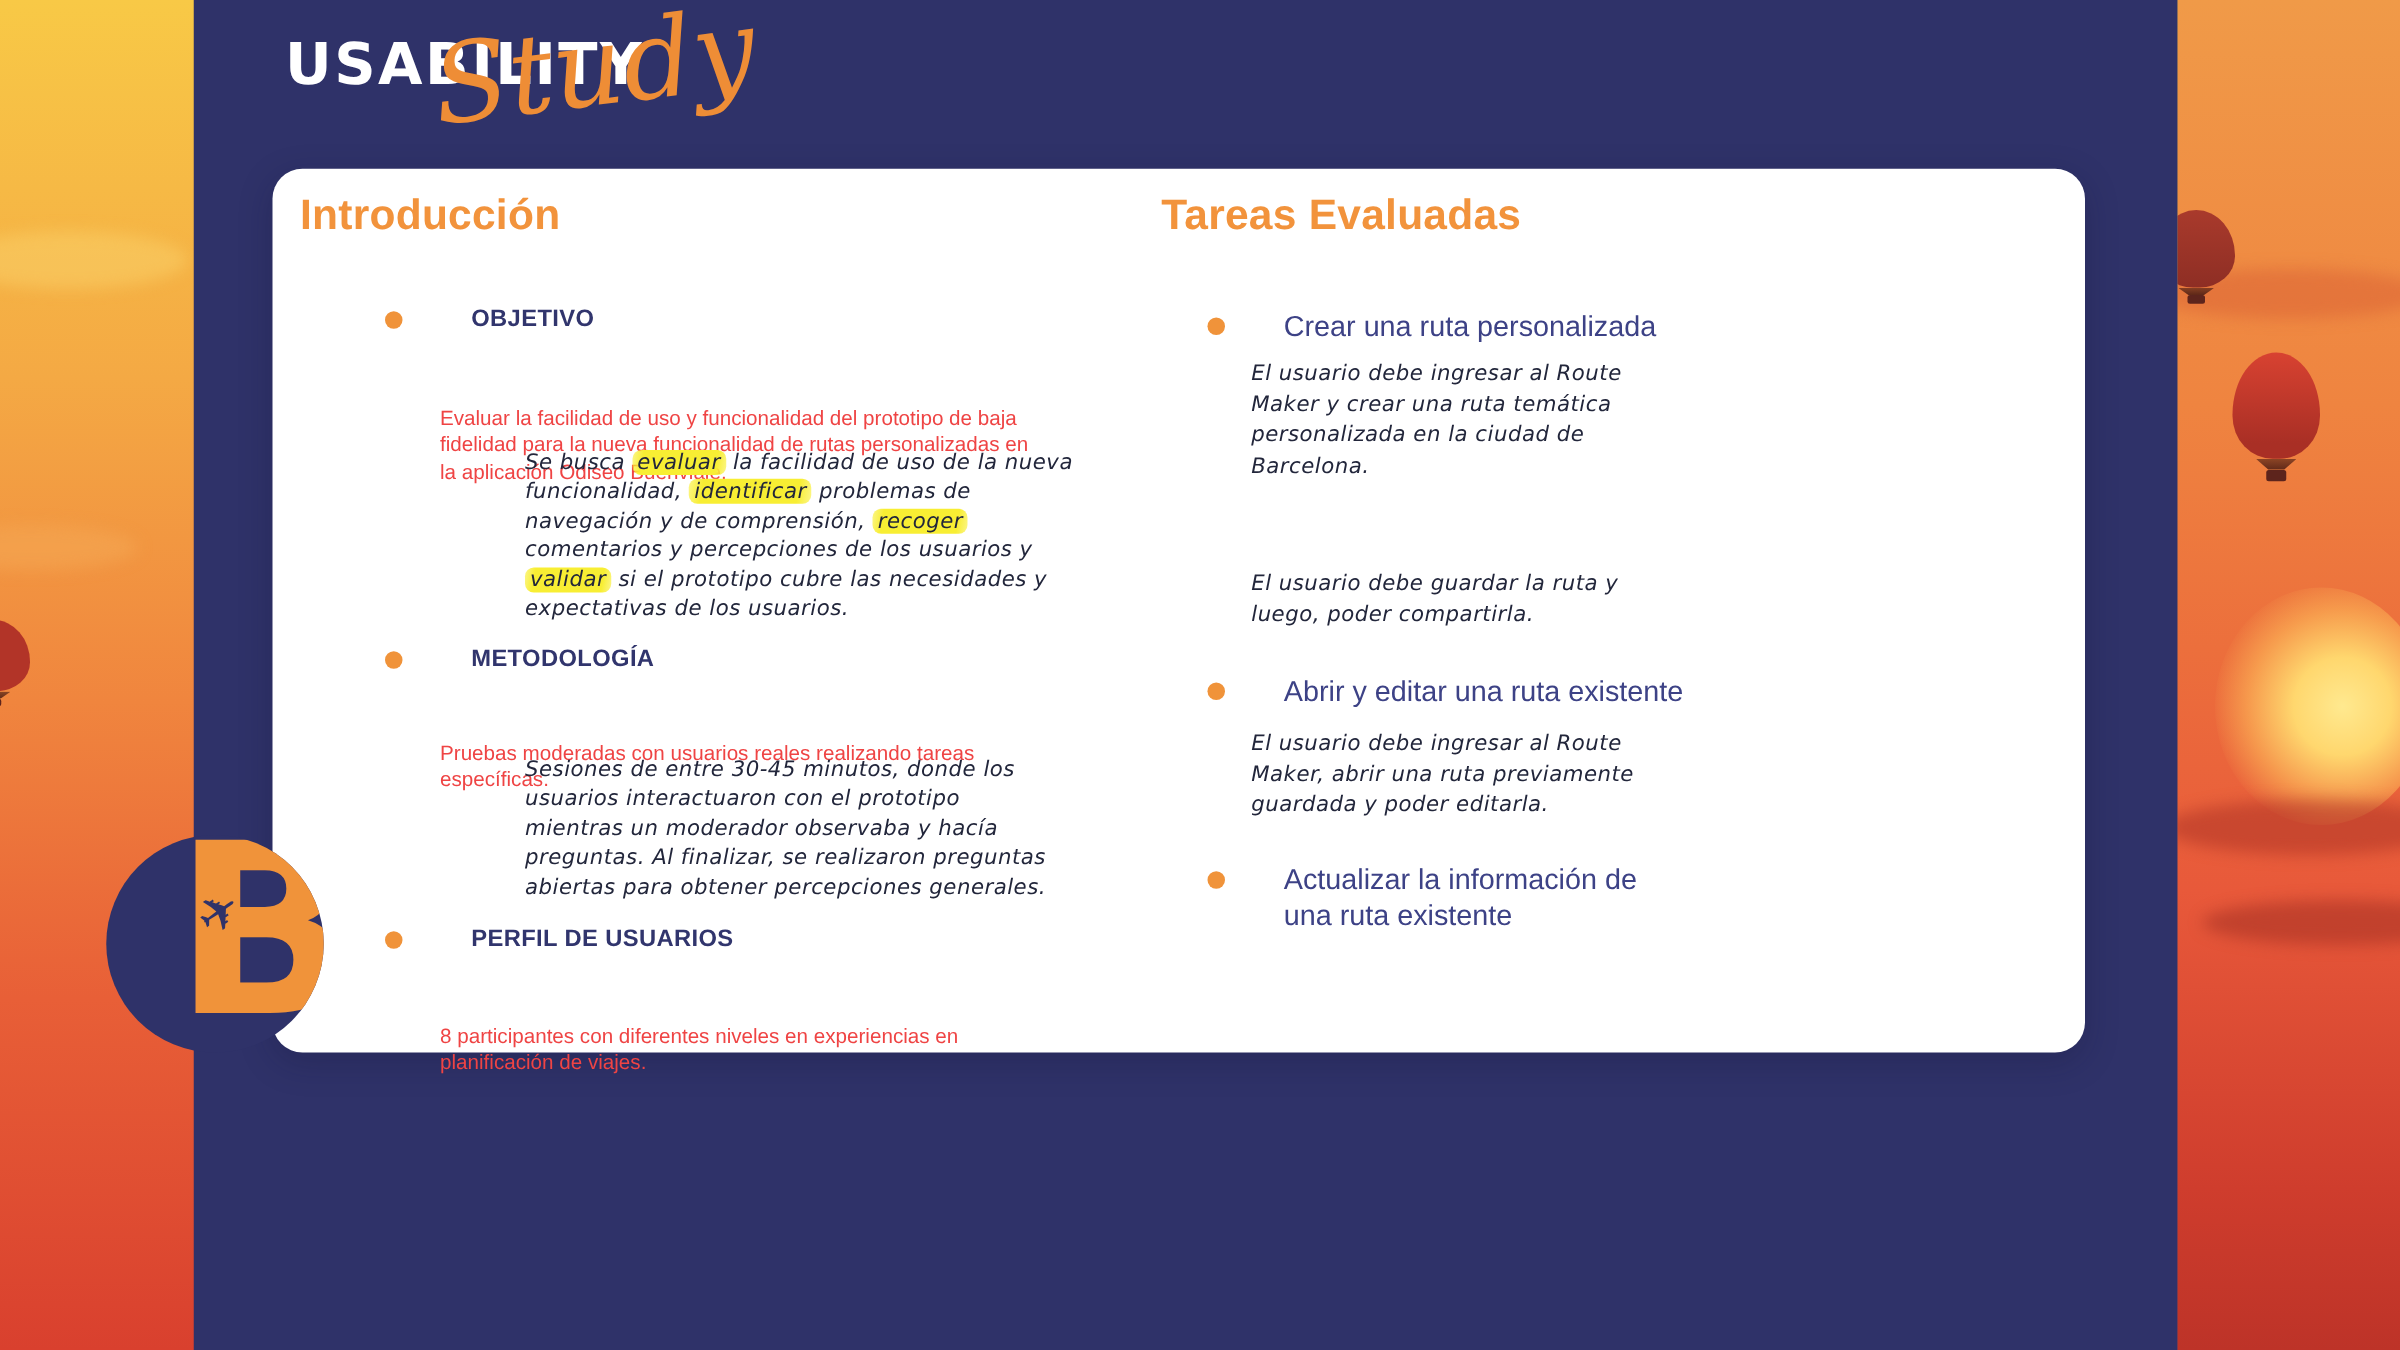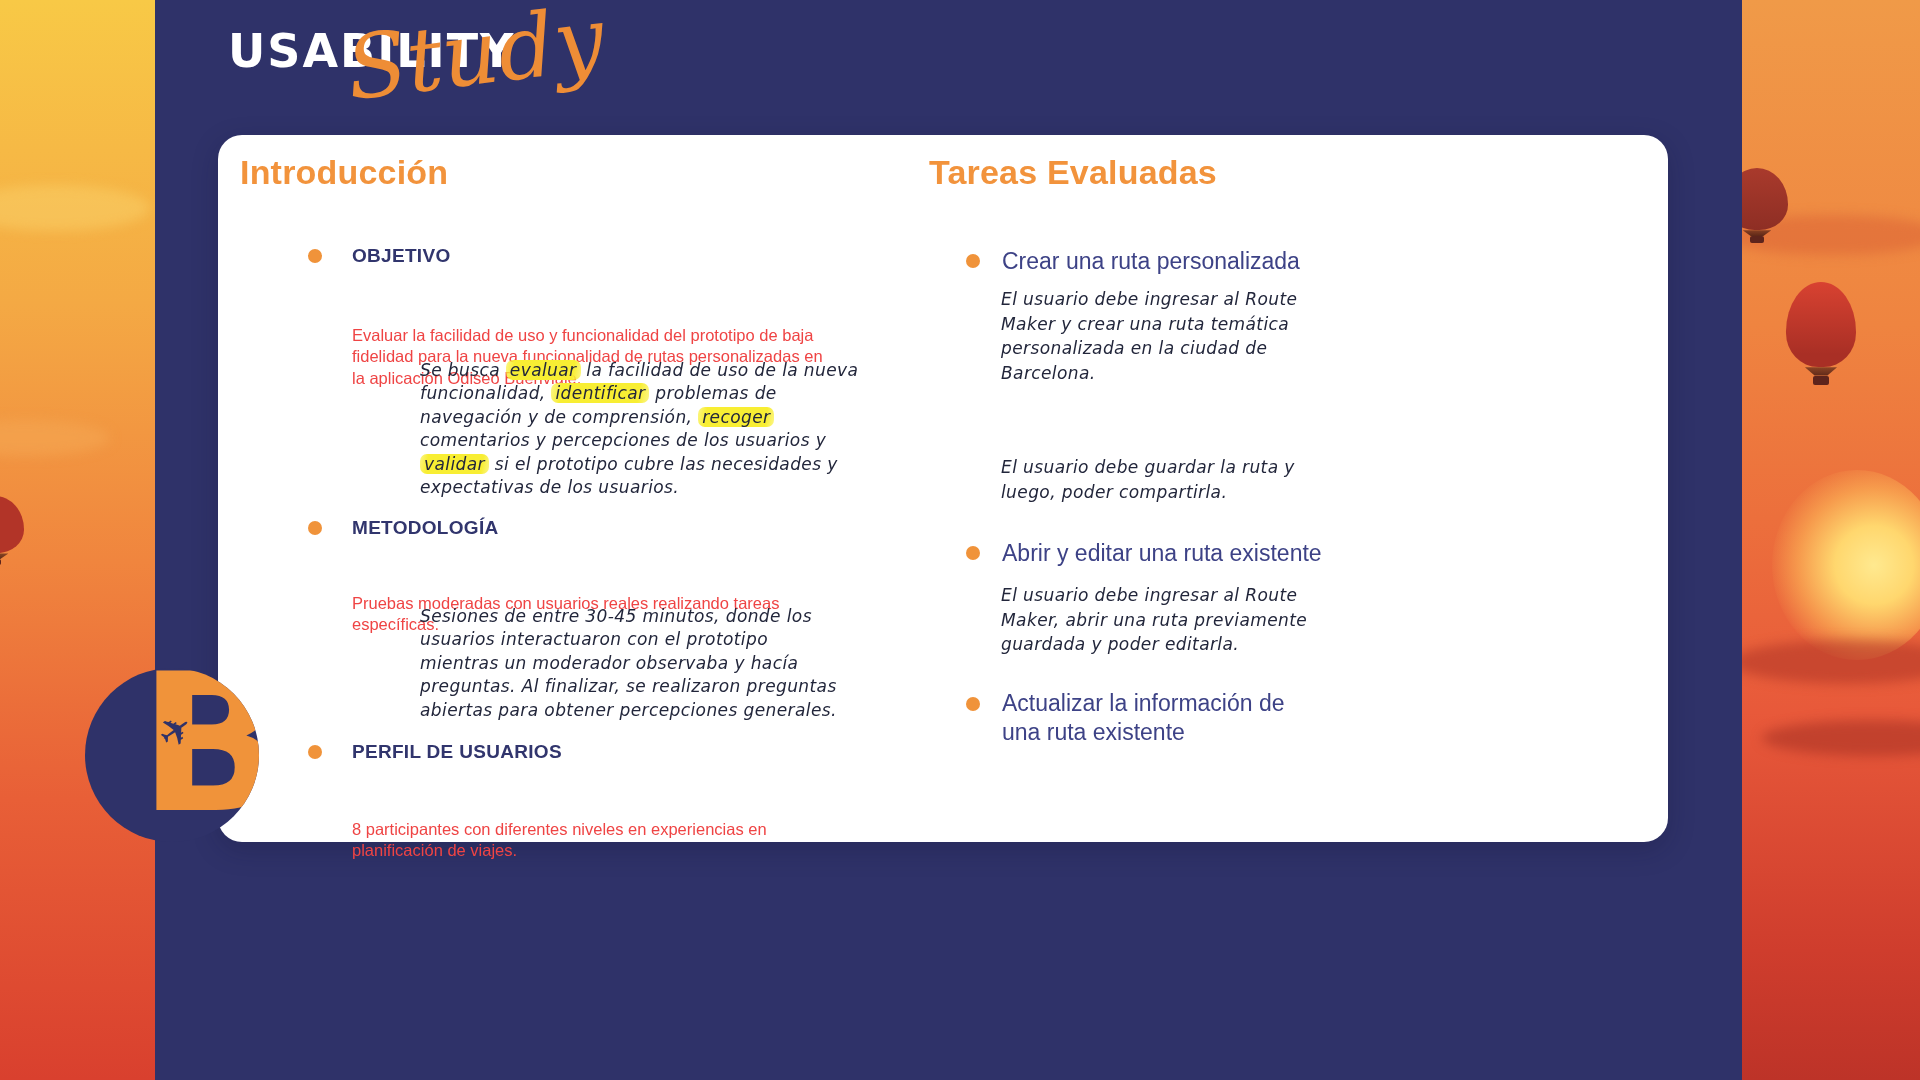--- a/index.html
+++ b/index.html
@@ -31,21 +31,21 @@
                 letter-spacing:2px; font-family:"DejaVu Sans", sans-serif; }
   .title-script { position:absolute; left:346px; top:2px; color:#ee8d36; font-size:88px;
                   font-family:"DejaVu Serif", serif; font-style:italic; transform:rotate(-7deg); }
 
   
   .card { position:absolute; left:218px; top:135px; width:1450px; height:707px; background:#ffffff;
           border-radius:24px; box-shadow:0 8px 26px rgba(20,20,50,.25); }
 
   .h2 { position:absolute; color:#f2933c; font-size:34px; font-weight:bold; letter-spacing:.2px; }
 
-  .bullet-row { position:absolute; display:flex; align-items:center; }
+  .bullet-row { position:absolute; display:flex; align-items:center;gap:25px; }
   .dot { width:14px; height:14px; border-radius:50%; background:#f0933a; flex:0 0 auto; }
 
   .sec-label { margin-left:30px; color:#31356d; font-size:19px; font-weight:bold; letter-spacing:.3px; }
   .task-title { margin-left:22px; color:#3d4286; font-size:23px; font-weight:500; line-height:1.25; white-space:pre-line; }
 
   .para { position:absolute; color:#ef4444; font-size:16.5px; line-height:1.3; white-space:pre-line;margin-top:40px; }
 
   .hand { position:absolute; color:#22263b; font-size:17px; line-height:1.38; white-space:pre-line;
           font-family:"DejaVu Sans", sans-serif; font-style:italic; letter-spacing:.4px; }
   .hand-r { line-height:1.45; }

